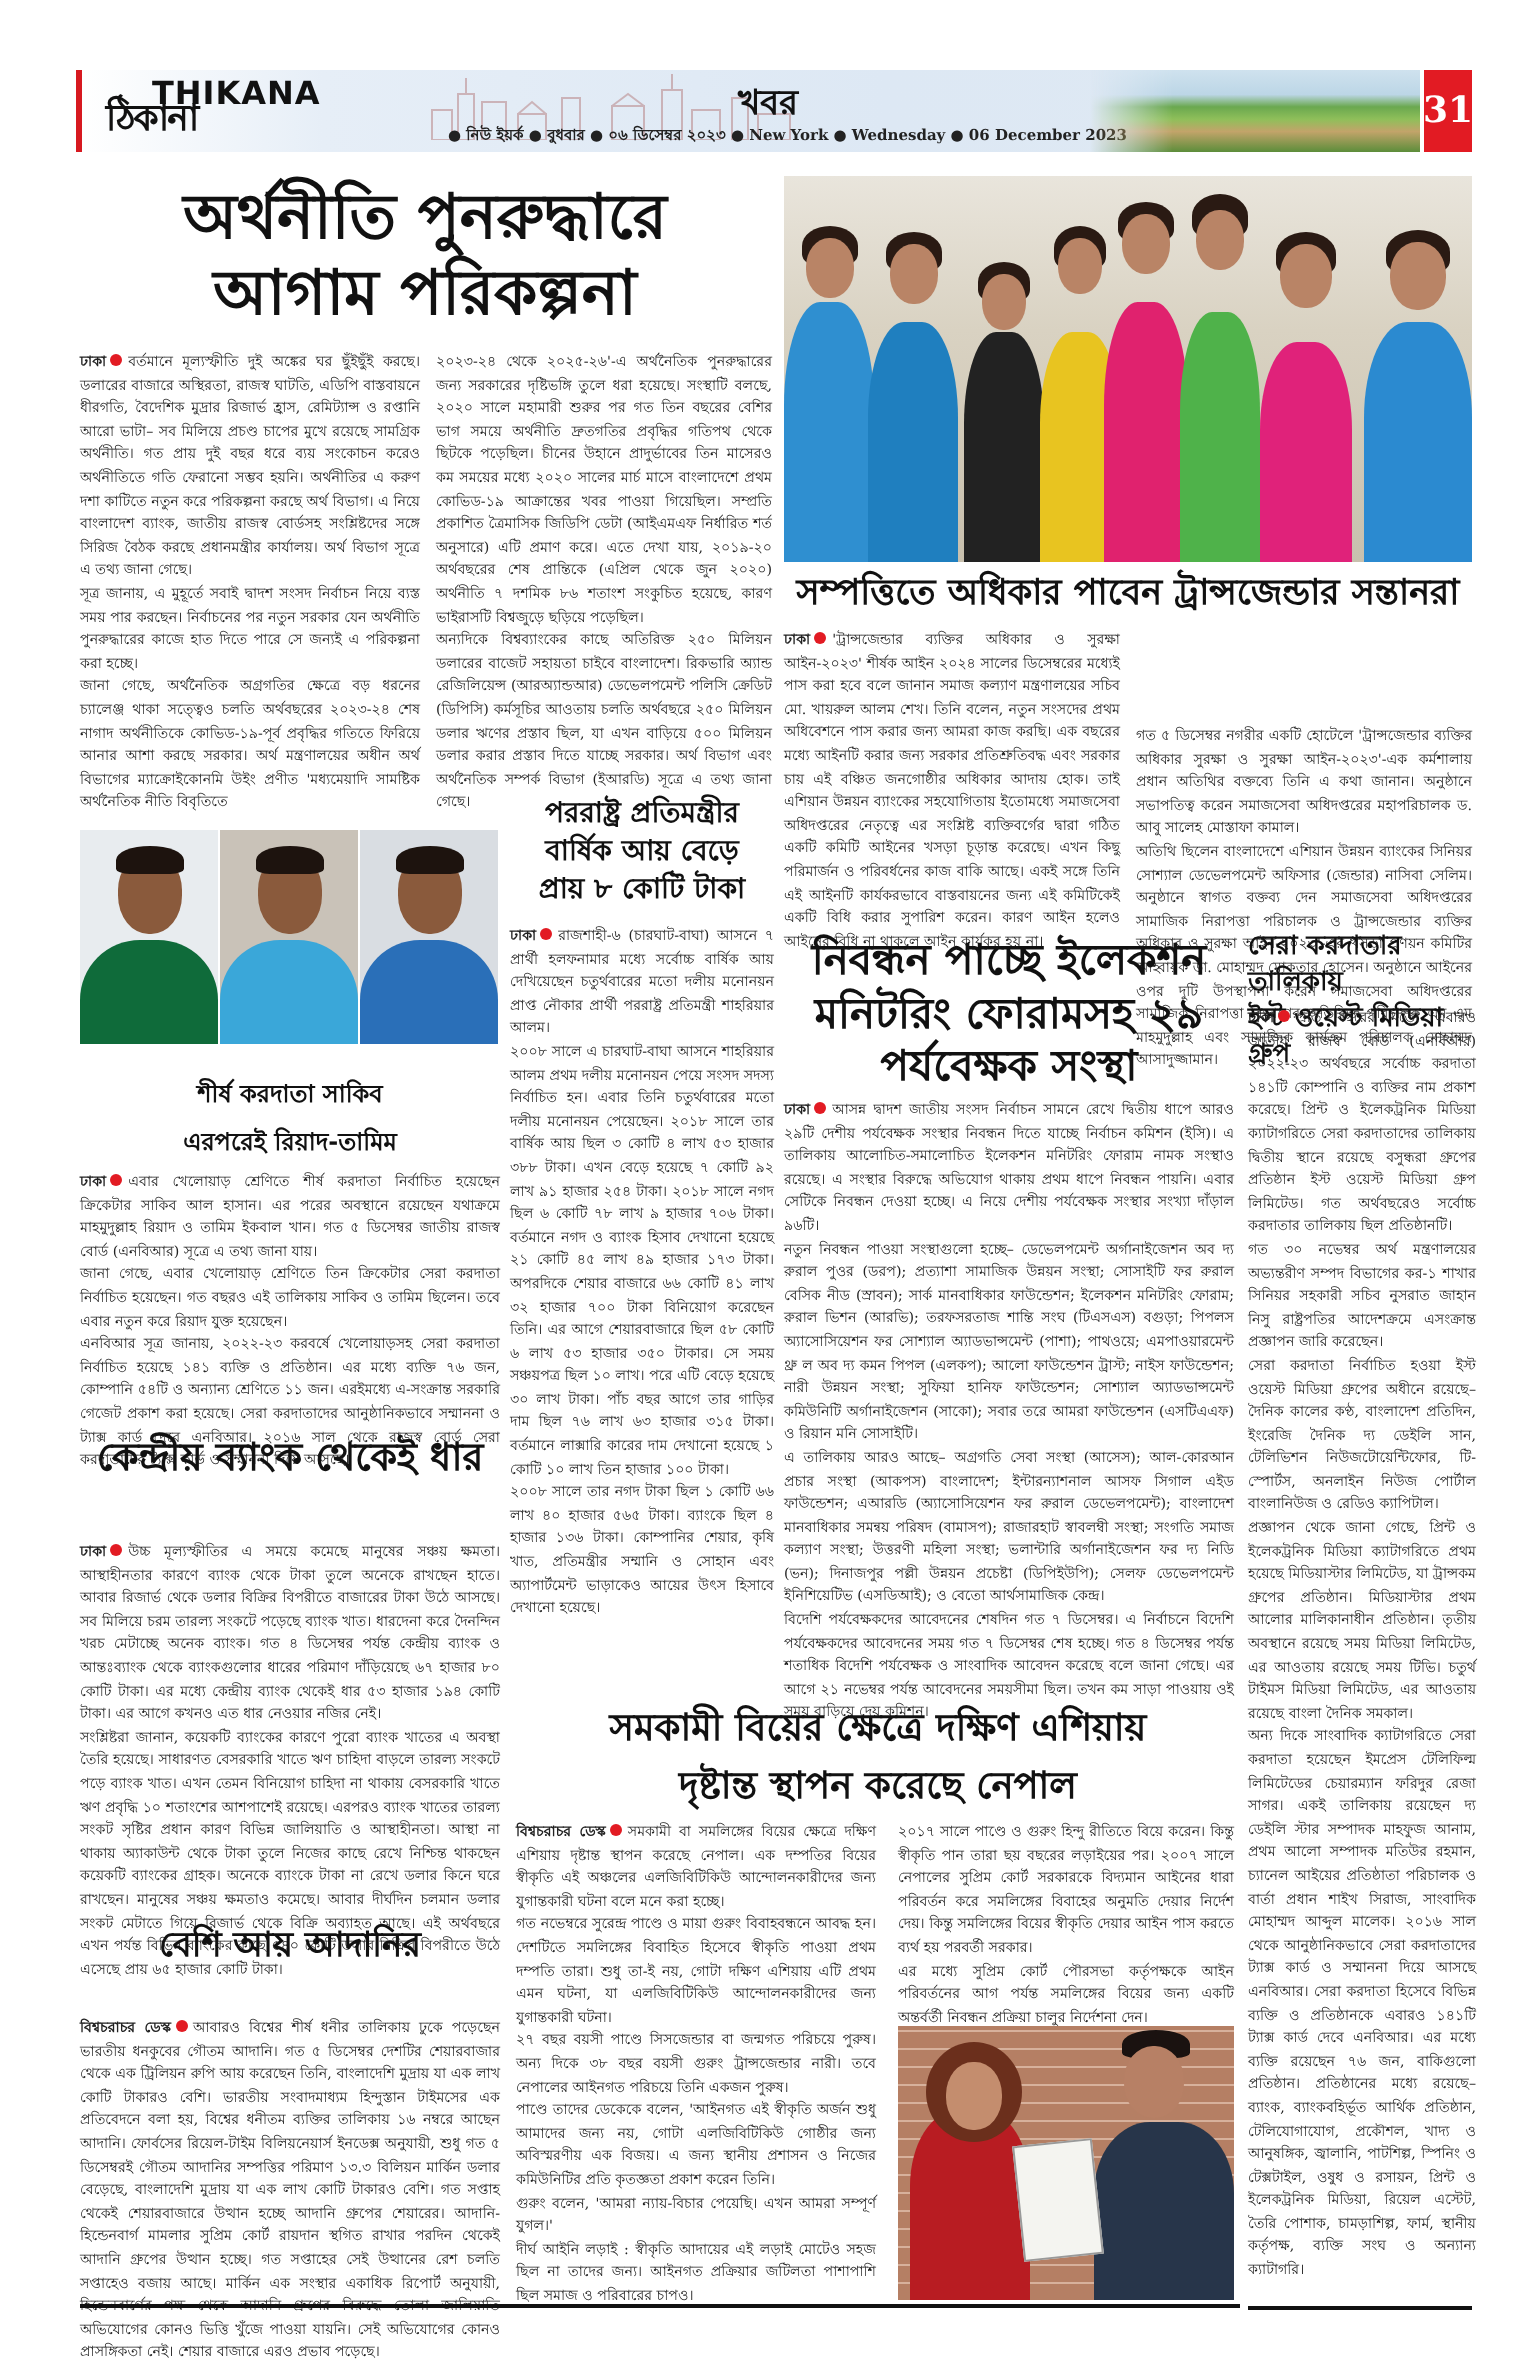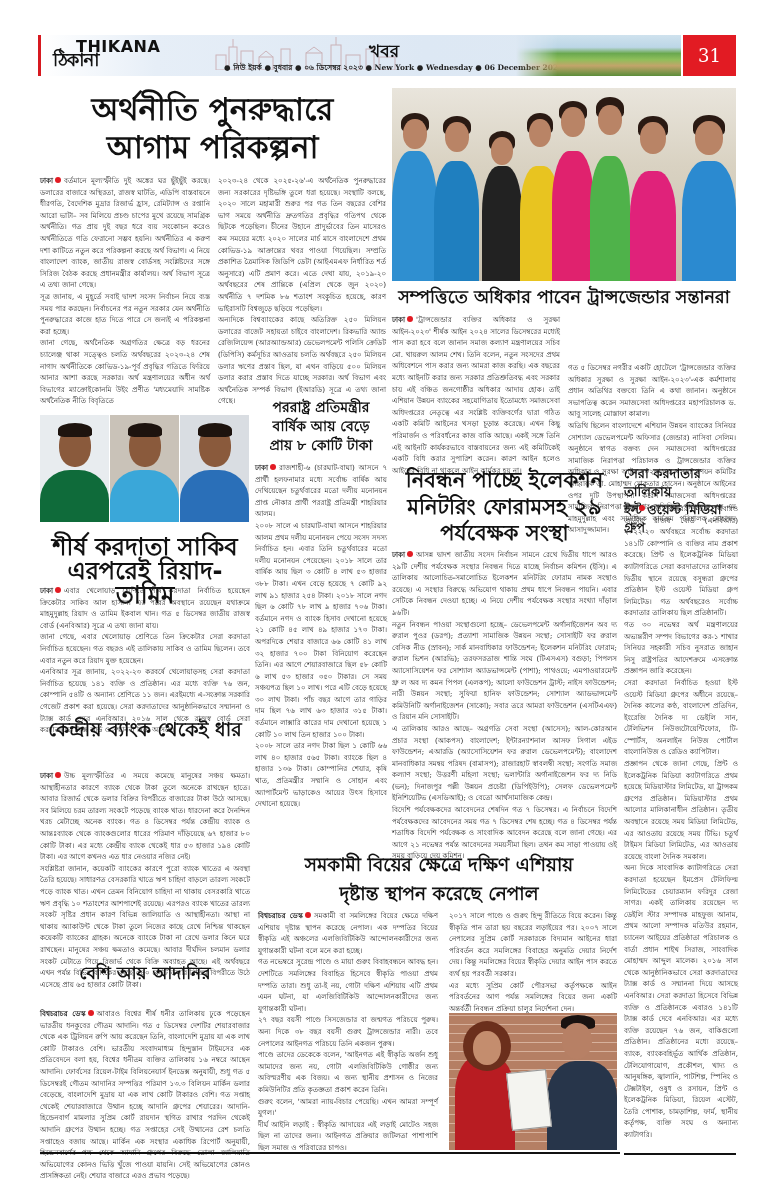--- a/index.html
+++ b/index.html
@@ -13,21 +13,21 @@
   .mast-logo { position: absolute; left: 8px; top: 1px; width: 118px; height: 39px; }
   .logo-en { position: absolute; left: 27px; top: 1px; font-family: "DejaVu Sans", sans-serif; font-weight: bold; font-size: 16px; letter-spacing: 0.5px; color: #111; }
   .logo-bn { position: absolute; left: 4px; top: 10px; font-family: "DejaVu Sans", sans-serif; font-weight: bold; font-size: 18px; color: #111; letter-spacing: -1px; line-height: 28px; }
   .skyline { position: absolute; left: 170px; top: 2px; width: 190px; height: 33px; opacity: 0.45; }
   .section-label { position: absolute; left: 328px; top: 3px; font-family: "DejaVu Sans", sans-serif; font-weight: bold; font-size: 17px; color: #111; }
   .dateline { position: absolute; left: 183px; top: 27px; font-family: "DejaVu Serif", serif; font-size: 7.5px; font-weight: bold; color: #222; white-space: nowrap; }
   .village { position: absolute; right: 0; top: 0; width: 165px; height: 41px;
     background: linear-gradient(180deg, #cfe2ee 0%, #bcd6e6 30%, #6aa84f 45%, #8fbf5a 60%, #c2a46a 75%, #5c8d3a 100%);
     -webkit-mask-image: linear-gradient(90deg, transparent 0%, #000 25%);
     mask-image: linear-gradient(90deg, transparent 0%, #000 25%); }
-  .page-num { width: 53px; height: 41px; margin-left: 2px; background: #e21b23; color: #fff; font-family: "DejaVu Serif", serif; font-weight: normal; font-size: 18px; display: flex; align-items: center; justify-content: center; }
+  .page-num { width: 24px; height: 41px; margin-left: 2px; background: #e21b23; color: #fff; font-family: "DejaVu Serif", serif; font-weight: bold; font-size: 18px; display: flex; align-items: center; justify-content: center; }
 
   
   .abs { position: absolute; }
   .headline { font-family: "DejaVu Sans", sans-serif; font-weight: bold; color: #111; text-align: center; line-height: 1.12; }
   .body { font-family: "DejaVu Serif", serif; font-size: 7.1px; line-height: 11.6px; text-align: justify; color: #222; }
   .body p { margin: 0; }
   .dateline-word { font-weight: bold; }
   .dot { display: inline-block; width: 6px; height: 6px; border-radius: 50%; background: #e21b23; margin: 0 3px 0 2px; vertical-align: 0; }
   .photo { position: absolute; overflow: hidden; }
   .rule { position: absolute; background: #111; }
@@ -112,21 +112,21 @@
   </div>
   <div class="player" style="left:140px;">
     <div class="bg" style="background:#d9dde2;"></div>
     <div class="face"></div>
       <div class="hair"></div>
     <div class="shirt" style="background:#2a6fb8;"></div>
   </div>
 </div>
 
 <section>
-  <div class="abs headline" style="left:40px; top:535px; width:210px; font-size:24px; line-height:24px;">
+  <div class="abs headline" style="left:40px; top:535px; width:210px; font-size:12px; line-height:24px;">
     <div>শীর্ষ করদাতা সাকিব</div>
     <div>এরপরেই রিয়াদ-তামিম</div>
   </div>
   <div class="abs body" style="left:40px; top:585px; width:210px;">
     <p><span class="dateline-word">ঢাকা</span><span class="dot"></span><span>এবার খেলোয়াড় শ্রেণিতে শীর্ষ করদাতা নির্বাচিত হয়েছেন ক্রিকেটার সাকিব আল হাসান। এর পরের অবস্থানে রয়েছেন যথাক্রমে মাহমুদুল্লাহ রিয়াদ ও তামিম ইকবাল খান। গত ৫ ডিসেম্বর জাতীয় রাজস্ব বোর্ড (এনবিআর) সূত্রে এ তথ্য জানা যায়।</span></p>
     <p>জানা গেছে, এবার খেলোয়াড় শ্রেণিতে তিন ক্রিকেটার সেরা করদাতা নির্বাচিত হয়েছেন। গত বছরও এই তালিকায় সাকিব ও তামিম ছিলেন। তবে এবার নতুন করে রিয়াদ যুক্ত হয়েছেন।</p>
     <p>এনবিআর সূত্র জানায়, ২০২২-২৩ করবর্ষে খেলোয়াড়সহ সেরা করদাতা নির্বাচিত হয়েছে ১৪১ ব্যক্তি ও প্রতিষ্ঠান। এর মধ্যে ব্যক্তি ৭৬ জন, কোম্পানি ৫৪টি ও অন্যান্য শ্রেণিতে ১১ জন। এরইমধ্যে এ-সংক্রান্ত সরকারি গেজেট প্রকাশ করা হয়েছে। সেরা করদাতাদের আনুষ্ঠানিকভাবে সম্মাননা ও ট্যাক্স কার্ড দেবে এনবিআর। ২০১৬ সাল থেকে রাজস্ব বোর্ড সেরা করদাতাদের ট্যাক্স কার্ড ও সম্মাননা দিয়ে আসছে।</p>
   </div>
 </section>
 

